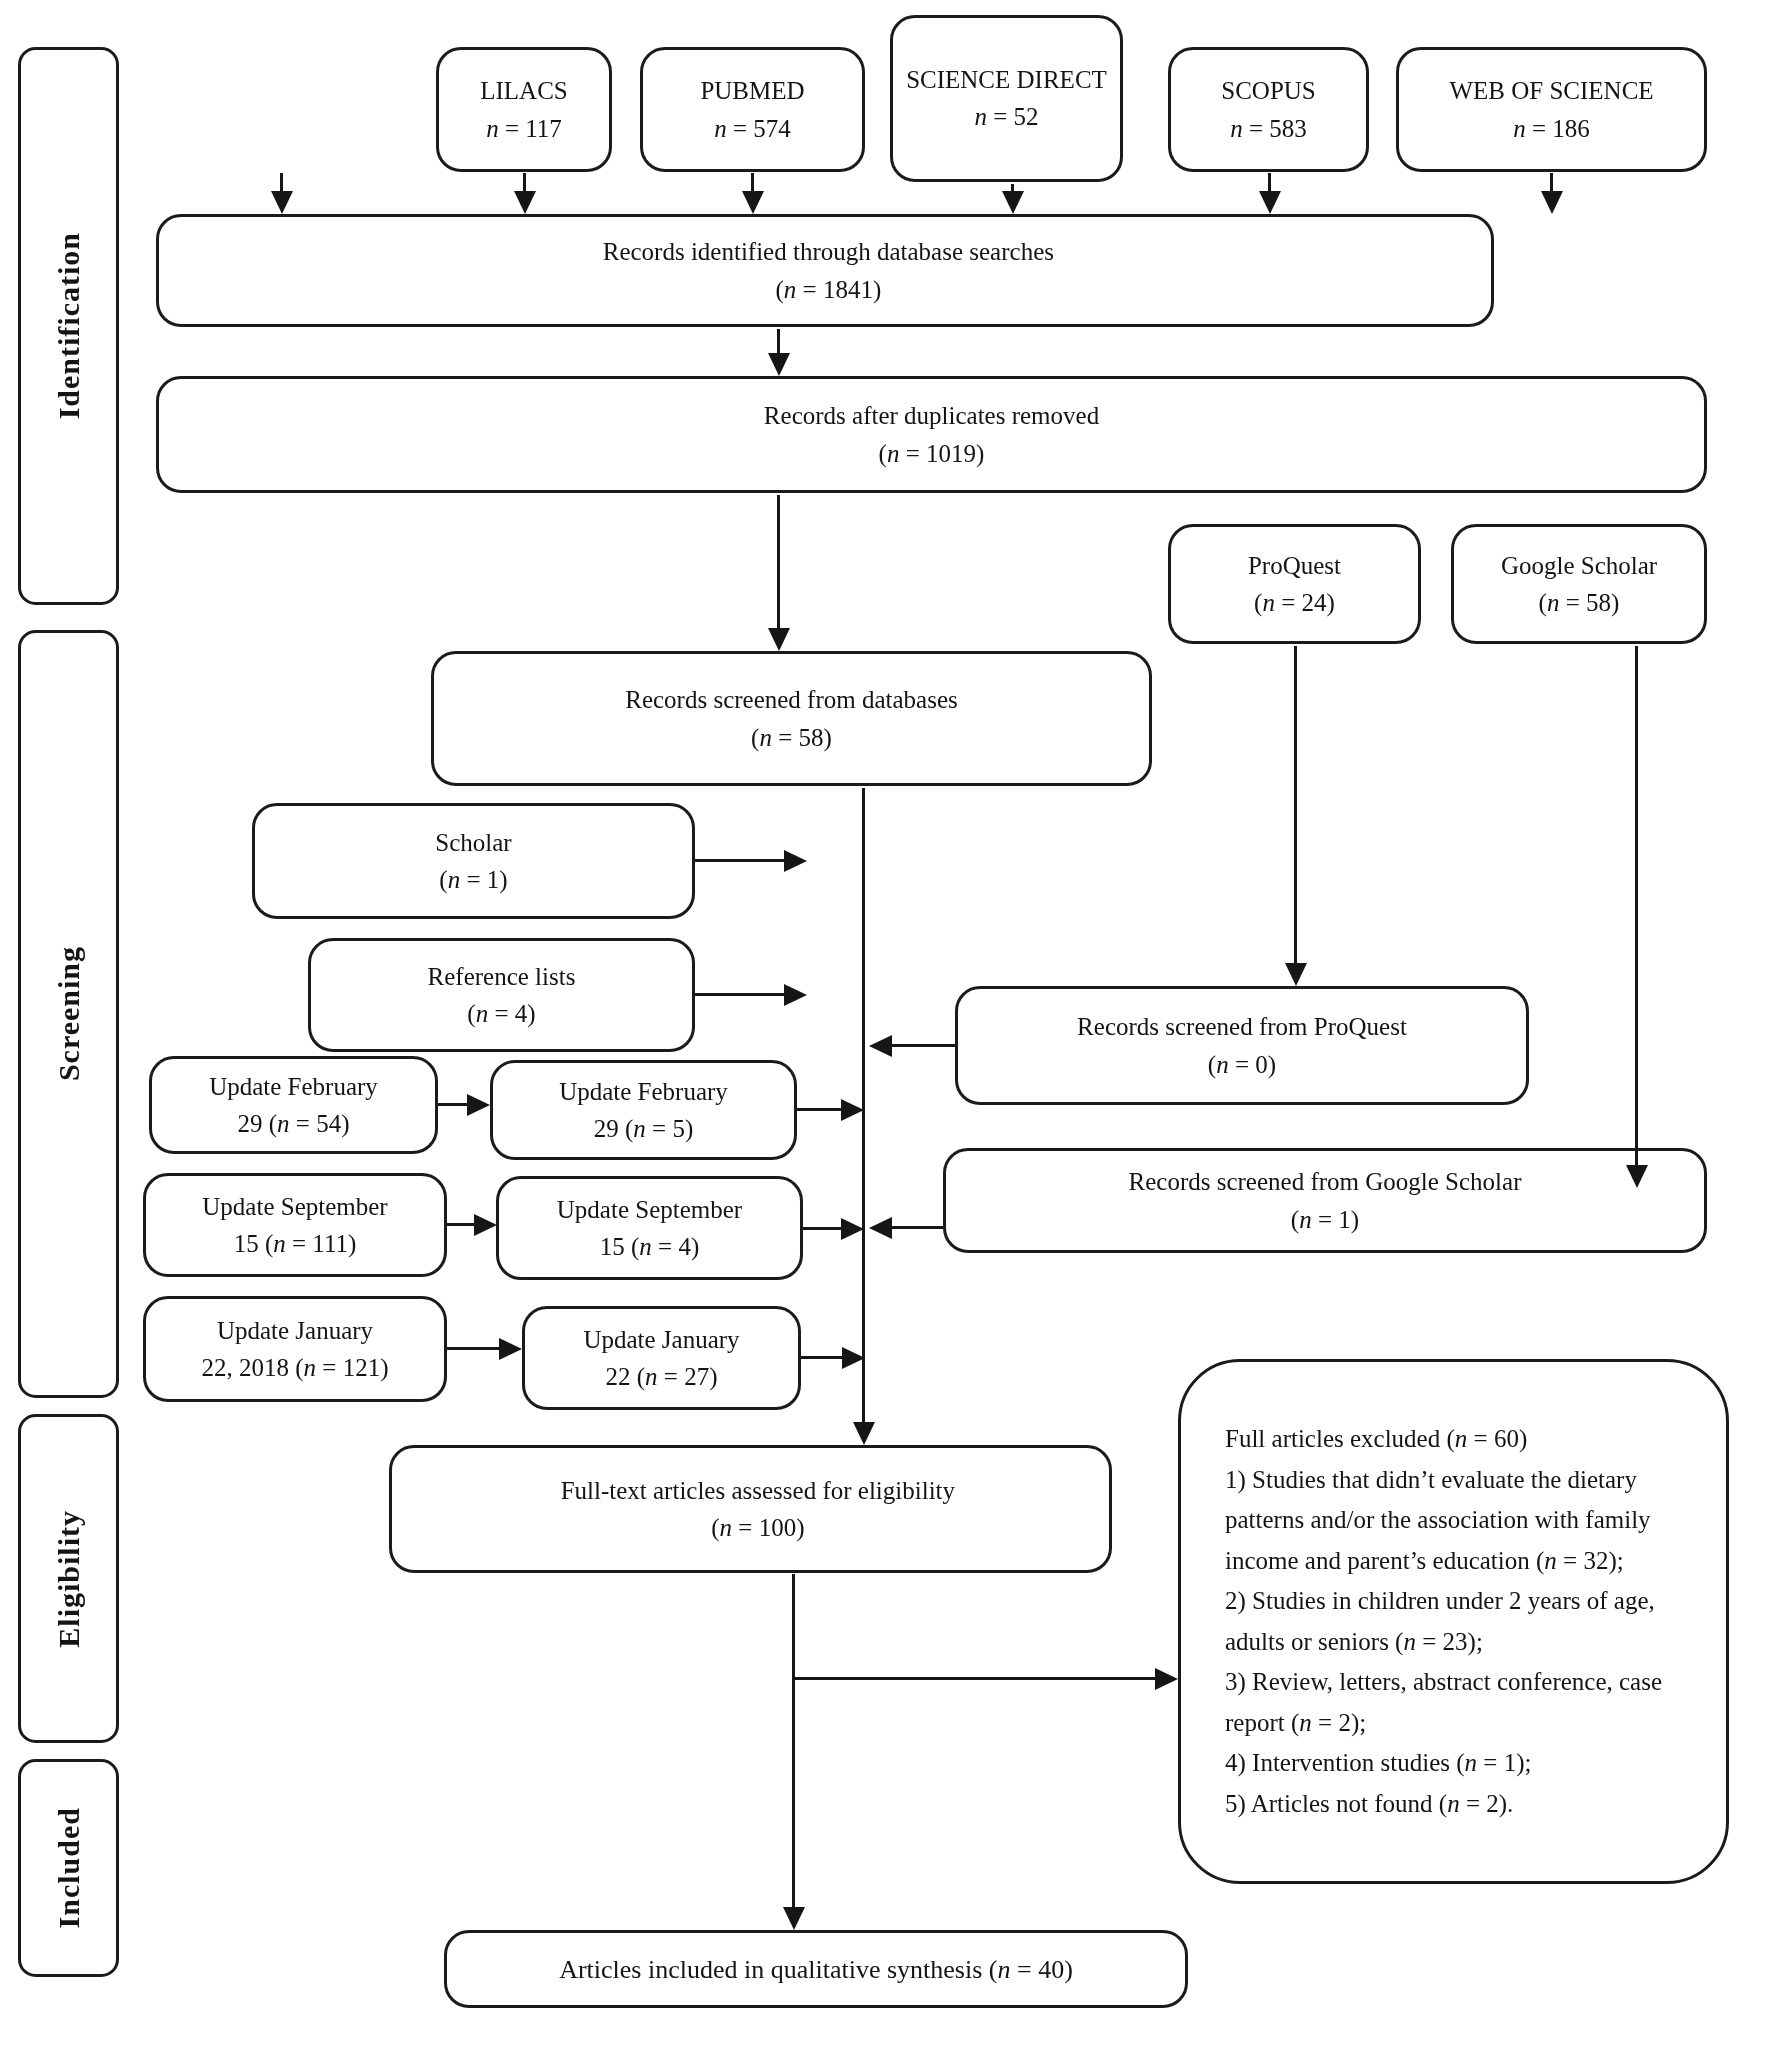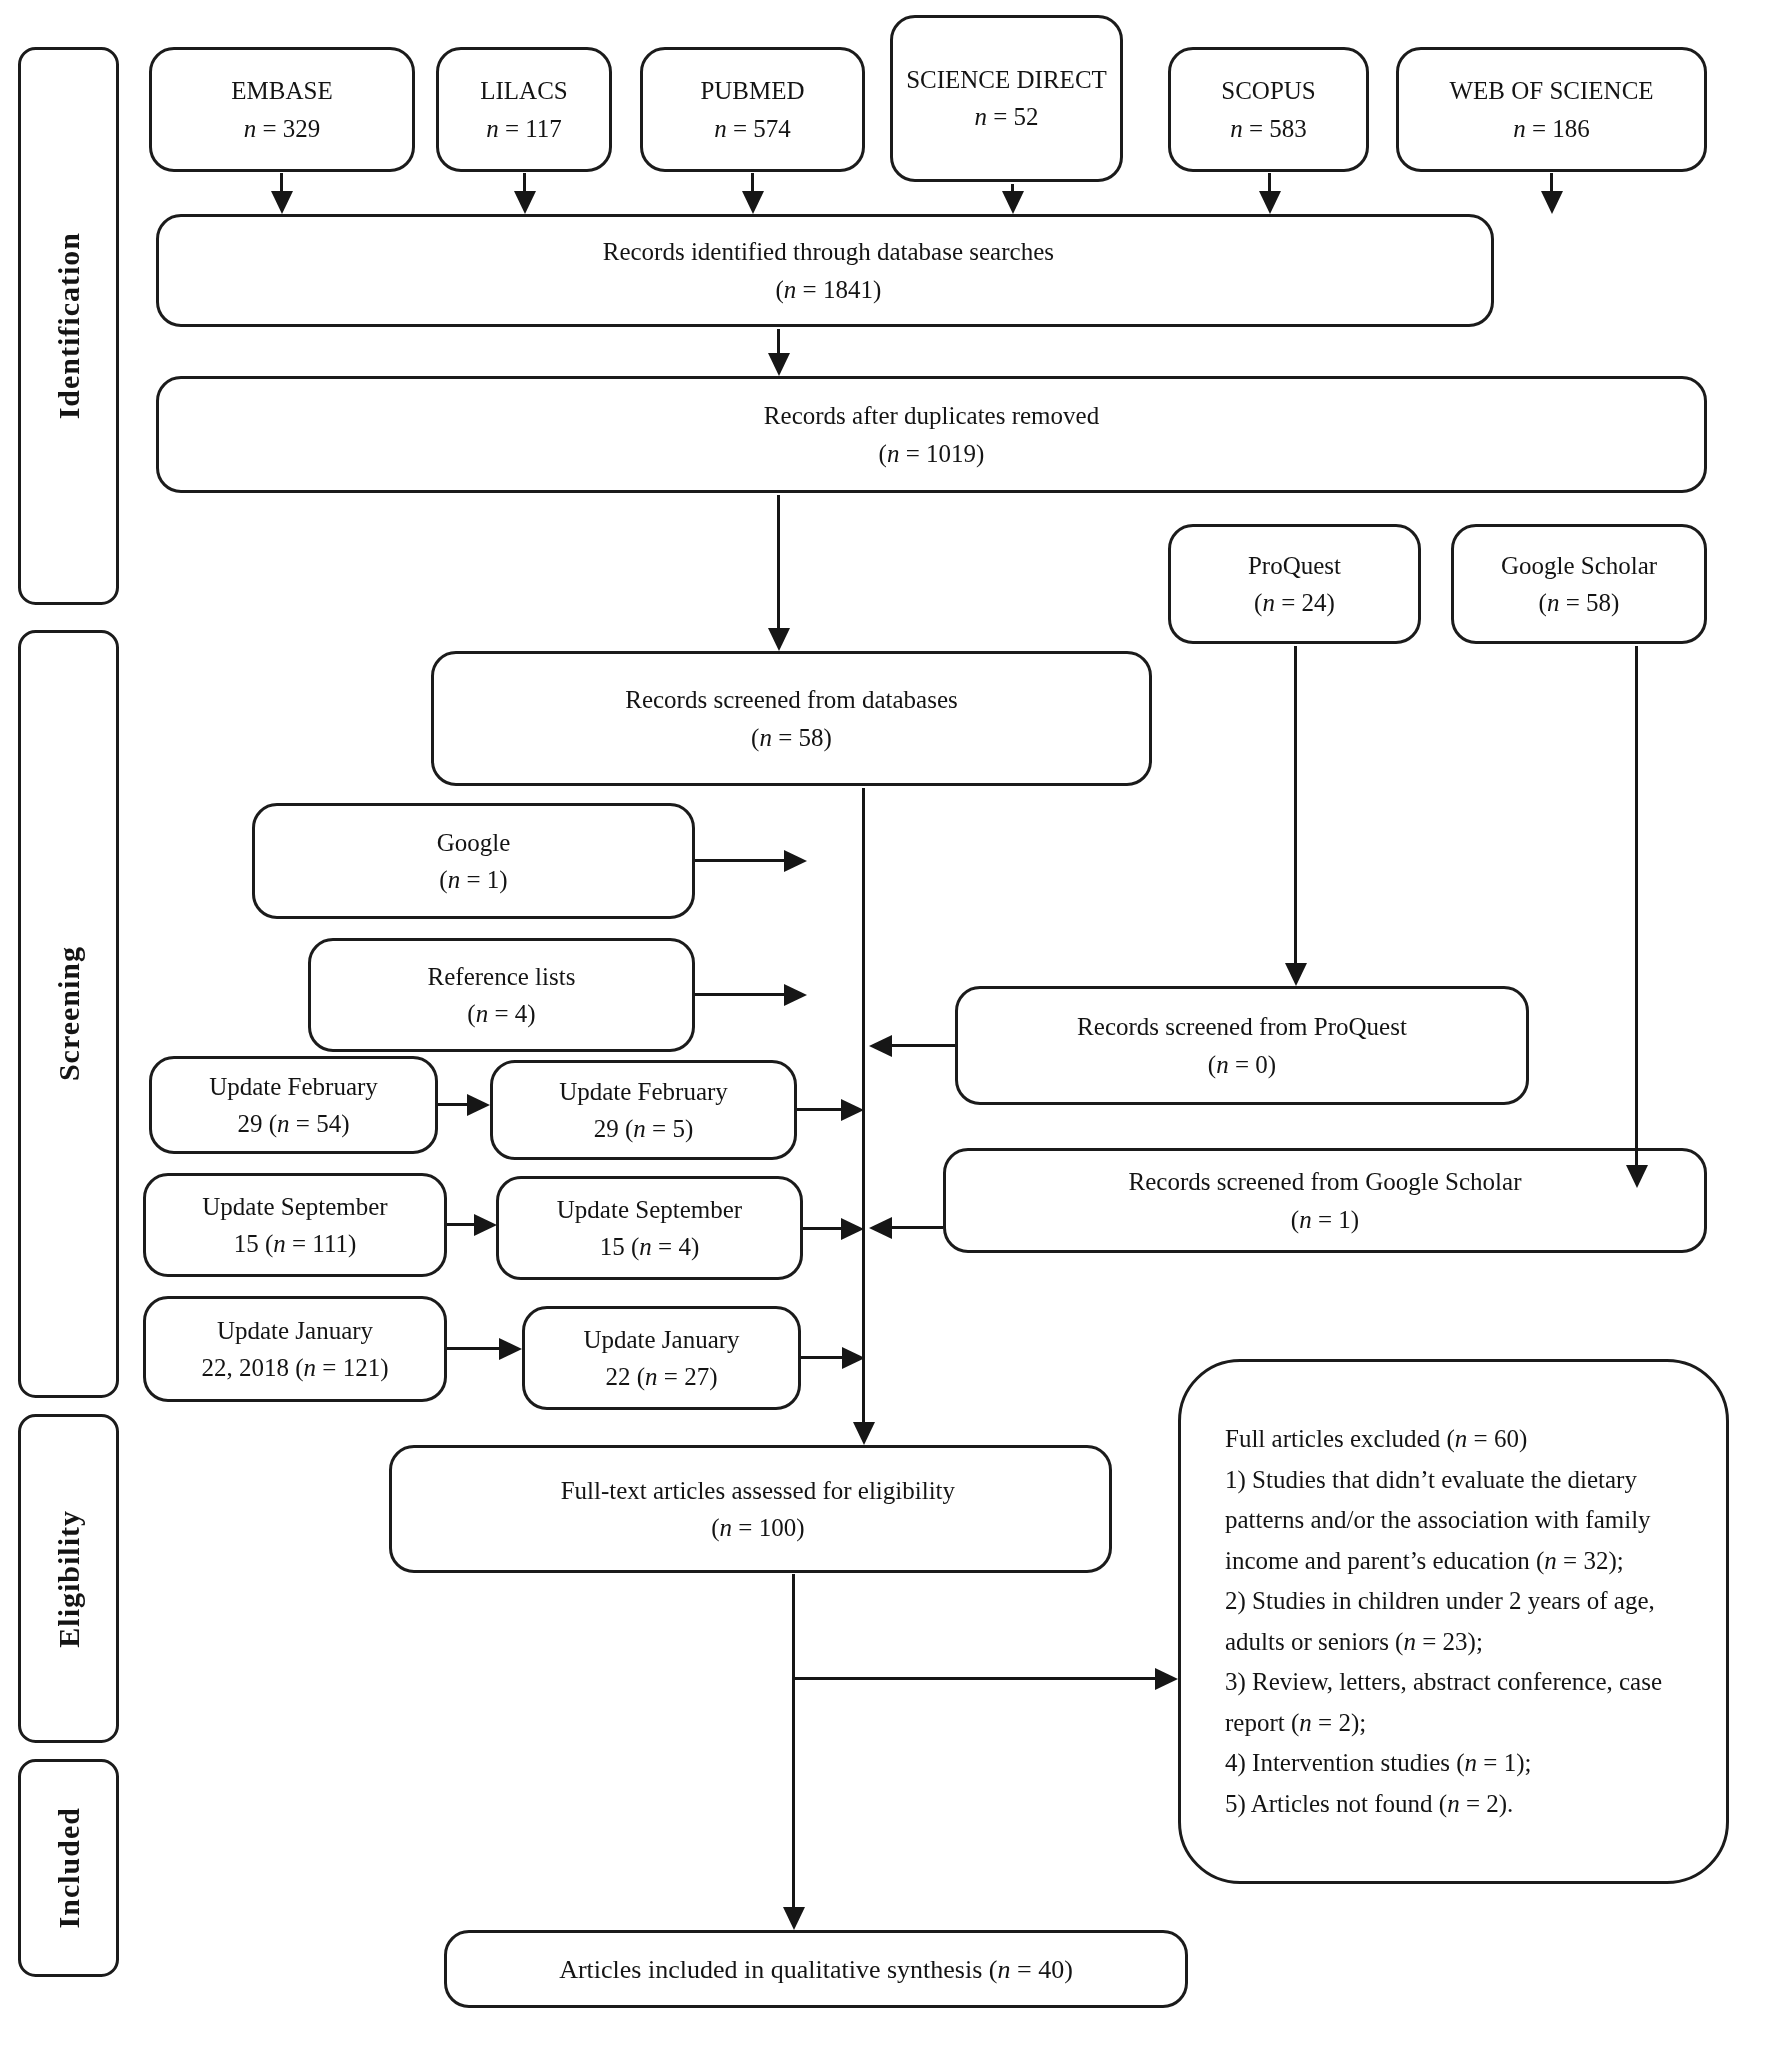--- a/index.html
+++ b/index.html
@@ -57,24 +57,20 @@
   <div class="box side" style="left:18px;top:630px;width:101px;height:768px;">
     <span class="vlabel">Screening</span>
   </div>
   <div class="box side" style="left:18px;top:1414px;width:101px;height:329px;">
     <span class="vlabel">Eligibility</span>
   </div>
   <div class="box side" style="left:18px;top:1759px;width:101px;height:218px;">
     <span class="vlabel">Included</span>
   </div>
 
-  <div class="box" style="left:149px;top:47px;width:266px;height:125px;">
-    <div class="t">EMBASE</div>
-    <div class="t"><i>n</i> = 329</div>
-  </div>
   <div class="box" style="left:436px;top:47px;width:176px;height:125px;">
     <div class="t">LILACS</div>
     <div class="t"><i>n</i> = 117</div>
   </div>
   <div class="box" style="left:640px;top:47px;width:225px;height:125px;">
     <div class="t">PUBMED</div>
     <div class="t"><i>n</i> = 574</div>
   </div>
   <div class="box" style="left:890px;top:14.5px;width:233px;height:167px;">
     <div class="t">SCIENCE DIRECT</div>
@@ -105,21 +101,21 @@
   <div class="box" style="left:1451px;top:524px;width:256px;height:120px;">
     <div class="t">Google Scholar</div>
     <div class="t">(<i>n</i> = 58)</div>
   </div>
 
   <div class="box" style="left:431px;top:651px;width:721px;height:135px;">
     <div class="t">Records screened from databases</div>
     <div class="t">(<i>n</i> = 58)</div>
   </div>
   <div class="box" style="left:252px;top:803px;width:443px;height:116px;">
-    <div class="t">Google</div>
+    <div class="t">Scholar</div>
     <div class="t">(<i>n</i> = 1)</div>
   </div>
   <div class="box" style="left:308px;top:938px;width:387px;height:114px;font-family:Liberation Serif, serif;">
     <div class="t">Reference lists</div>
     <div class="t">(<i>n</i> = 4)</div>
   </div>
   <div class="box" style="left:955px;top:986px;width:574px;height:119px;">
     <div class="t">Records screened from ProQuest</div>
     <div class="t">(<i>n</i> = 0)</div>
   </div>

